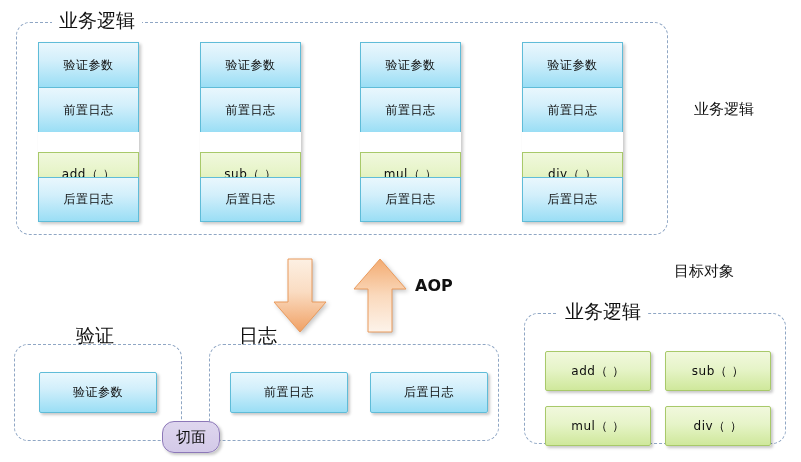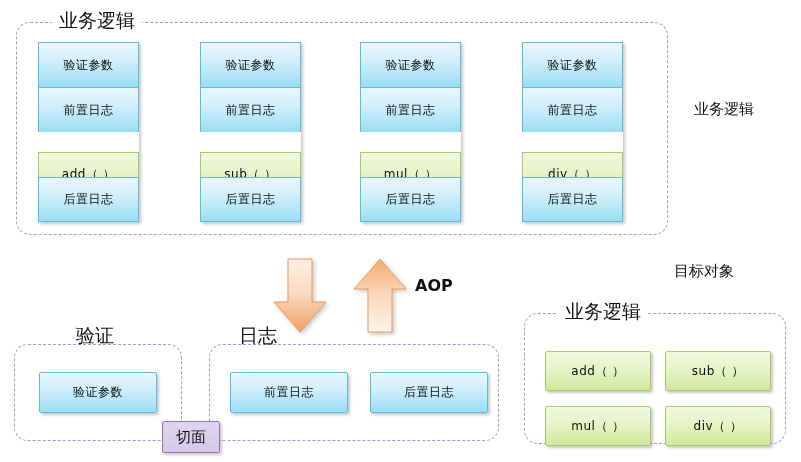--- a/index.html
+++ b/index.html
@@ -84,21 +84,21 @@
 
   
   .badge {
     position: absolute;
     box-sizing: border-box;
     display: flex;
     align-items: center;
     justify-content: center;
     background: linear-gradient(to bottom, #ded6ee 0%, #d3c9e8 100%);
     border: 1px solid #8c78b8;
-    border-radius: 2px;
+    border-radius: 12px;
     font-size: 15px;
     color: #0d0d0d;
     box-shadow: 2px 2px 3px rgba(0,0,0,0.22);
   }
 
   
   .arrow {
     position: absolute;
     filter: drop-shadow(2px 2px 2px rgba(0,0,0,0.22));
   }

